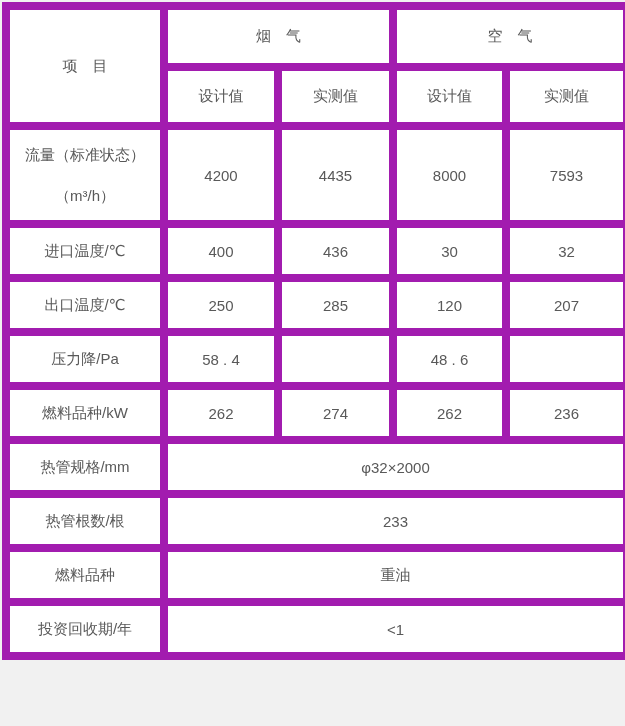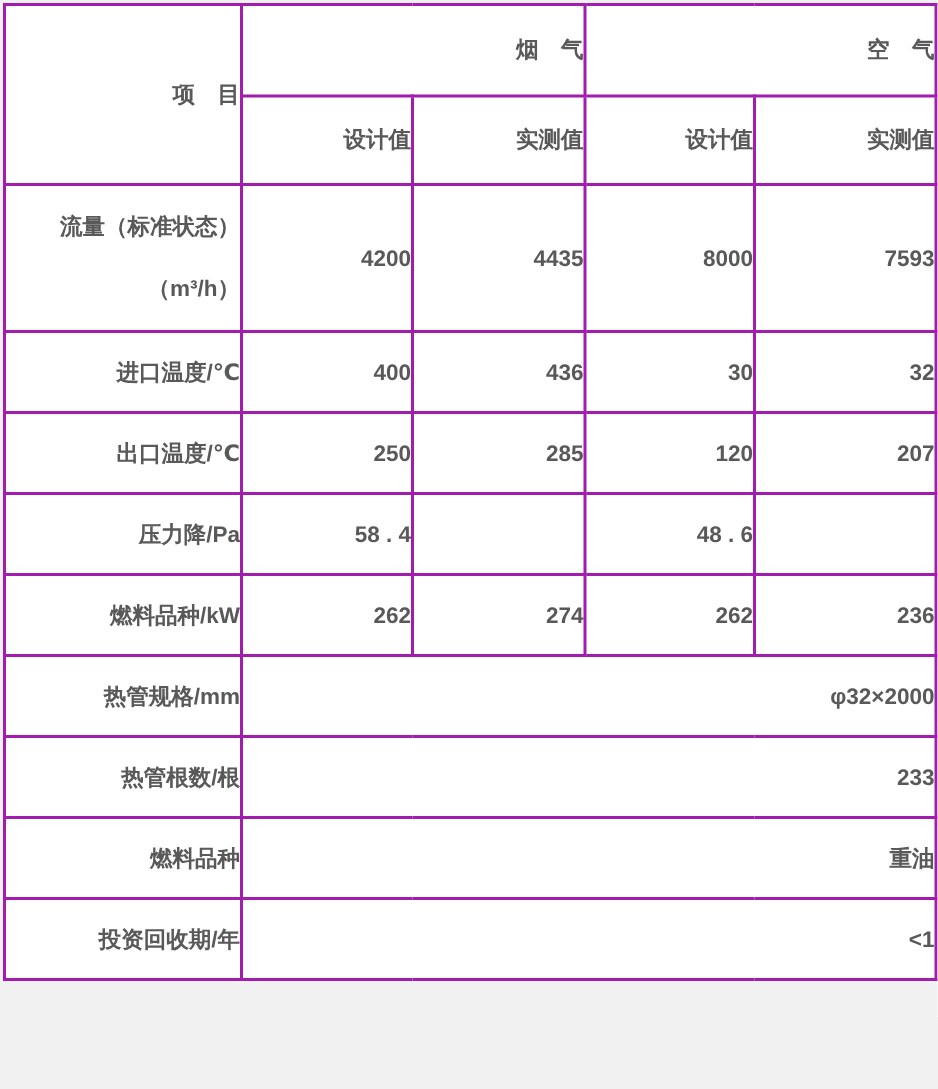--- a/index.html
+++ b/index.html
@@ -15,24 +15,24 @@
     left: 2px;
     top: 2px;
     width: 621px;
     border-collapse: collapse;
     table-layout: fixed;
     background: #ffffff;
     color: #595959;
     font-size: 15px;
   }
   table.spec th, table.spec td {
-    border: 2px solid #a21caf;
-    font-weight: bold;
+    border: 8px solid #a21caf;
+    font-weight: normal;
     padding: 0;
-    text-align: right;
+    text-align: center;
     vertical-align: middle;
   }
   tr.r-group { height: 61px; }
   tr.r-sub   { height: 59px; margin-top: 10px; }
   tr.r-flow  { height: 98px; }
   tr.r-std   { height: 54px; }
   td.lbl {
     text-align: left;
     padding-left: 5px;
     border-radius: 20px;

